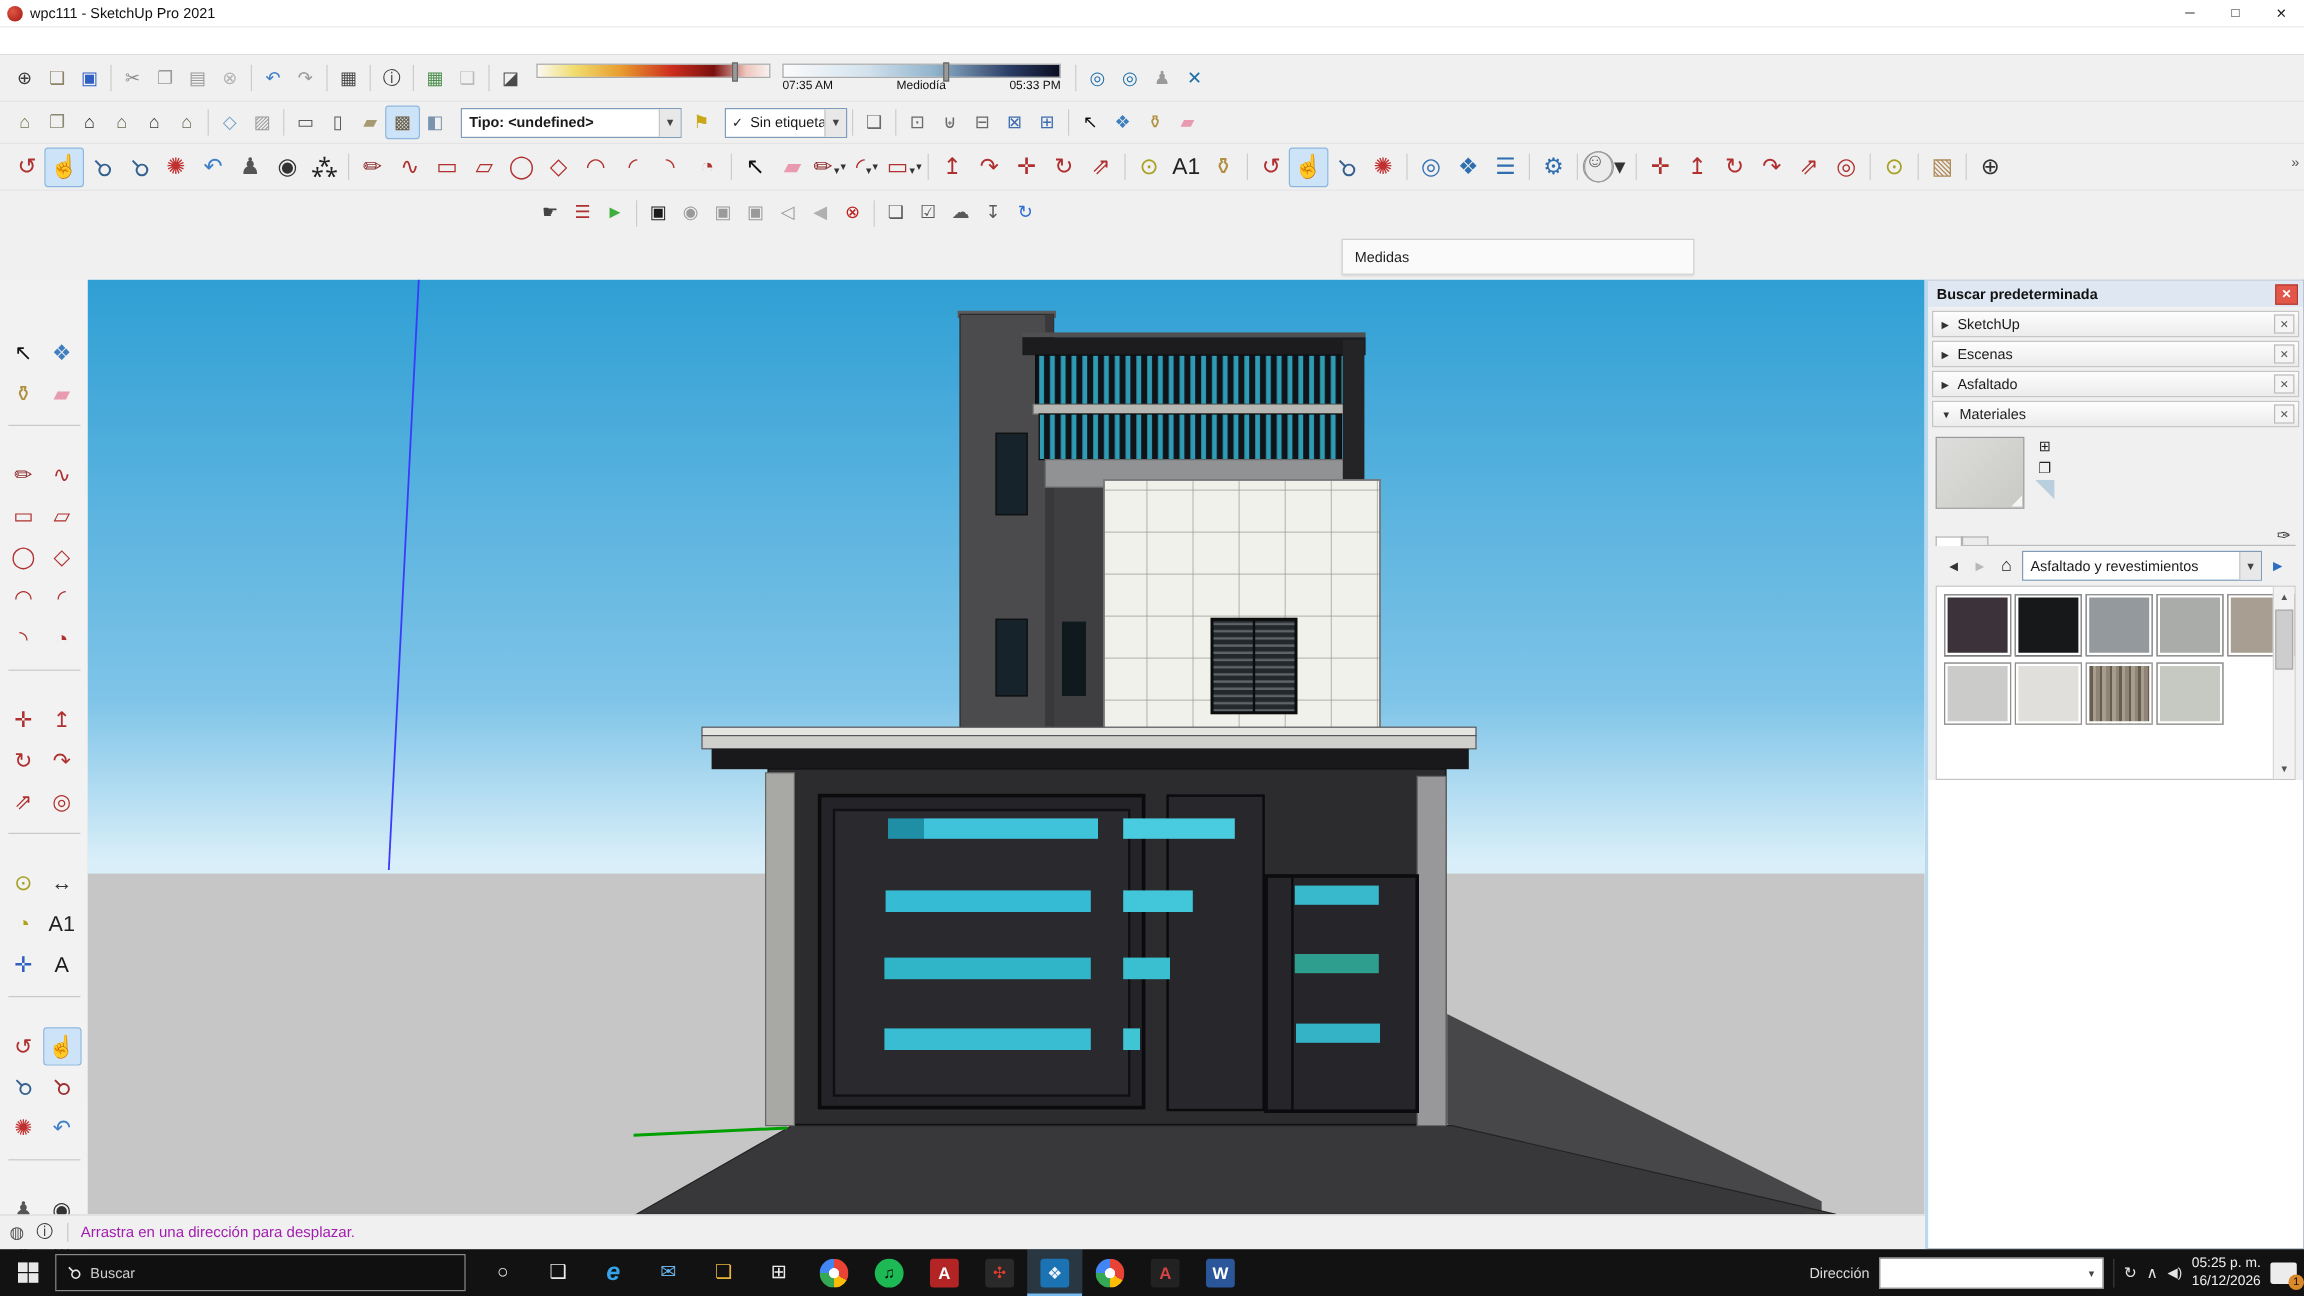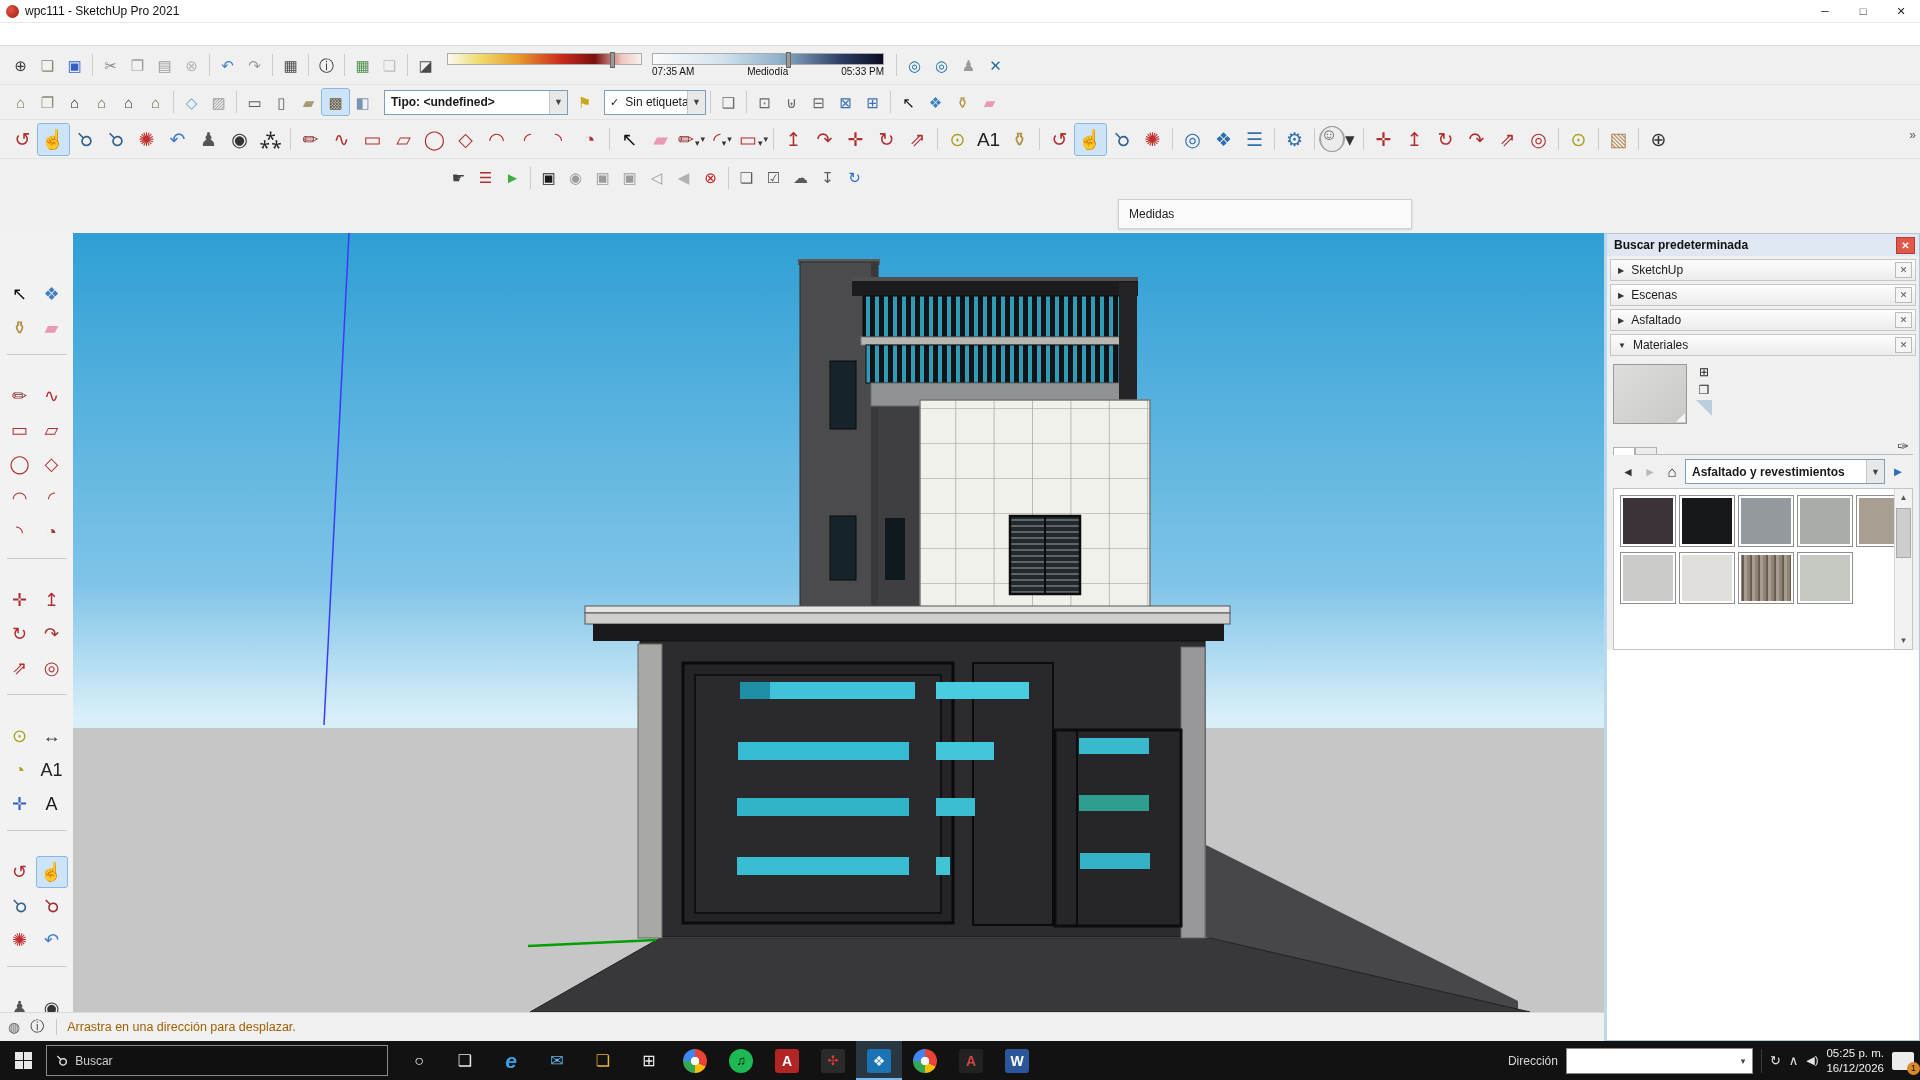--- a/index.html
+++ b/index.html
@@ -83,36 +83,36 @@
   .matname{height:21px;border:1px solid #7f9db9;background:#fff;font-size:12px;display:flex;align-items:center;padding:0 6px;}
   .matsidebtns{display:flex;flex-direction:column;align-items:center;gap:2px;width:22px;}
   .miconbtn{width:18px;height:16px;display:flex;align-items:center;justify-content:center;font-size:12px;color:#222;}
   .sampletri{width:0;height:0;border-style:solid;border-width:0 0 16px 16px;border-color:transparent transparent transparent #b9cfdd;transform:rotate(90deg);}
   .mattabs{display:flex;align-items:flex-end;margin-top:8px;height:22px;}
   .mtab{padding:3px 10px;font-size:12px;border:1px solid #b0b0b0;border-bottom:none;background:#ececec;color:#333;}
   .mtab.active{background:#fff;position:relative;top:1px;padding-bottom:4px;}
   .dropper{margin-left:auto;font-size:14px;color:#333;padding-right:4px;}
   .matnav{display:flex;align-items:center;gap:4px;background:#f0f0f0;border-top:1px solid #bbb;padding:4px 6px;}
   .navbtn{width:18px;height:18px;display:flex;align-items:center;justify-content:center;font-size:12px;}
-  .colcombo{flex:1;font-weight:bold;}
+  .colcombo{flex:1;}
   .detailsbtn{color:#2d6cc0;font-size:13px;}
   .swatchwrap{position:relative;background:#fff;border:1px solid #c4c4c4;margin:0 0 0 0;height:160px;}
   .swatchgrid{display:grid;grid-template-columns:repeat(5,54px);gap:5px;padding:6px 22px 6px 6px;}
   .swatch{width:54px;height:50px;border:1px solid #8f8f8f;box-shadow:inset 0 0 0 2px #fff;}
   .swatch.striped{background:repeating-linear-gradient(90deg,#8f8475 0 3px,#665c50 3px 5px,#a69d8f 5px 8px);}
   .vscroll{position:absolute;right:0;top:0;bottom:0;width:17px;background:#f2f2f2;border-left:1px solid #d8d8d8;display:flex;flex-direction:column;align-items:center;}
   .scrbtn{width:17px;height:17px;font-size:8px;color:#555;display:flex;align-items:center;justify-content:center;}
   .scrthumb{width:13px;height:48px;background:#cdcdcd;border:1px solid #aaa;margin-top:2px;}
   .trayrest{flex:1;background:#fff;}
 
   
   .statusbar{position:absolute;left:0;top:1012px;width:1604px;height:29px;background:#f0f0f0;border-top:1px solid #dadada;display:flex;align-items:center;padding-left:8px;box-sizing:border-box;}
   .sticon{font-size:14px;color:#555;margin-right:10px;}
   .stdiv{width:1px;height:16px;background:#c8c8c8;margin:0 10px 0 2px;}
-  .sthint{font-size:12.5px;color:#a16207;}
+  .sthint{font-size:12.5px;color:#a21caf;}
 
   
   .taskbar{position:absolute;left:0;top:1041px;width:1920px;height:39px;background:#121212;display:flex;align-items:center;}
   .startbtn{width:46px;height:39px;display:flex;align-items:center;justify-content:center;}
   .winlogo{display:grid;grid-template-columns:8px 8px;grid-template-rows:8px 8px;gap:1px;}
   .winlogo span{background:#e8e8e8;}
   .searchbox{width:330px;height:29px;background:#101010;border:1px solid #8a8a8a;display:flex;align-items:center;color:#cfcfcf;gap:8px;padding-left:10px;margin-right:8px;}
   .searchbox .g{font-size:14px;color:#e8e8e8;transform:rotate(135deg);}
   .appslot{width:46px;height:39px;display:flex;align-items:center;justify-content:center;position:relative;}
   .appslot.active{background:rgba(100,150,190,.28);box-shadow:inset 0 -2px 0 #76b9ed;}

